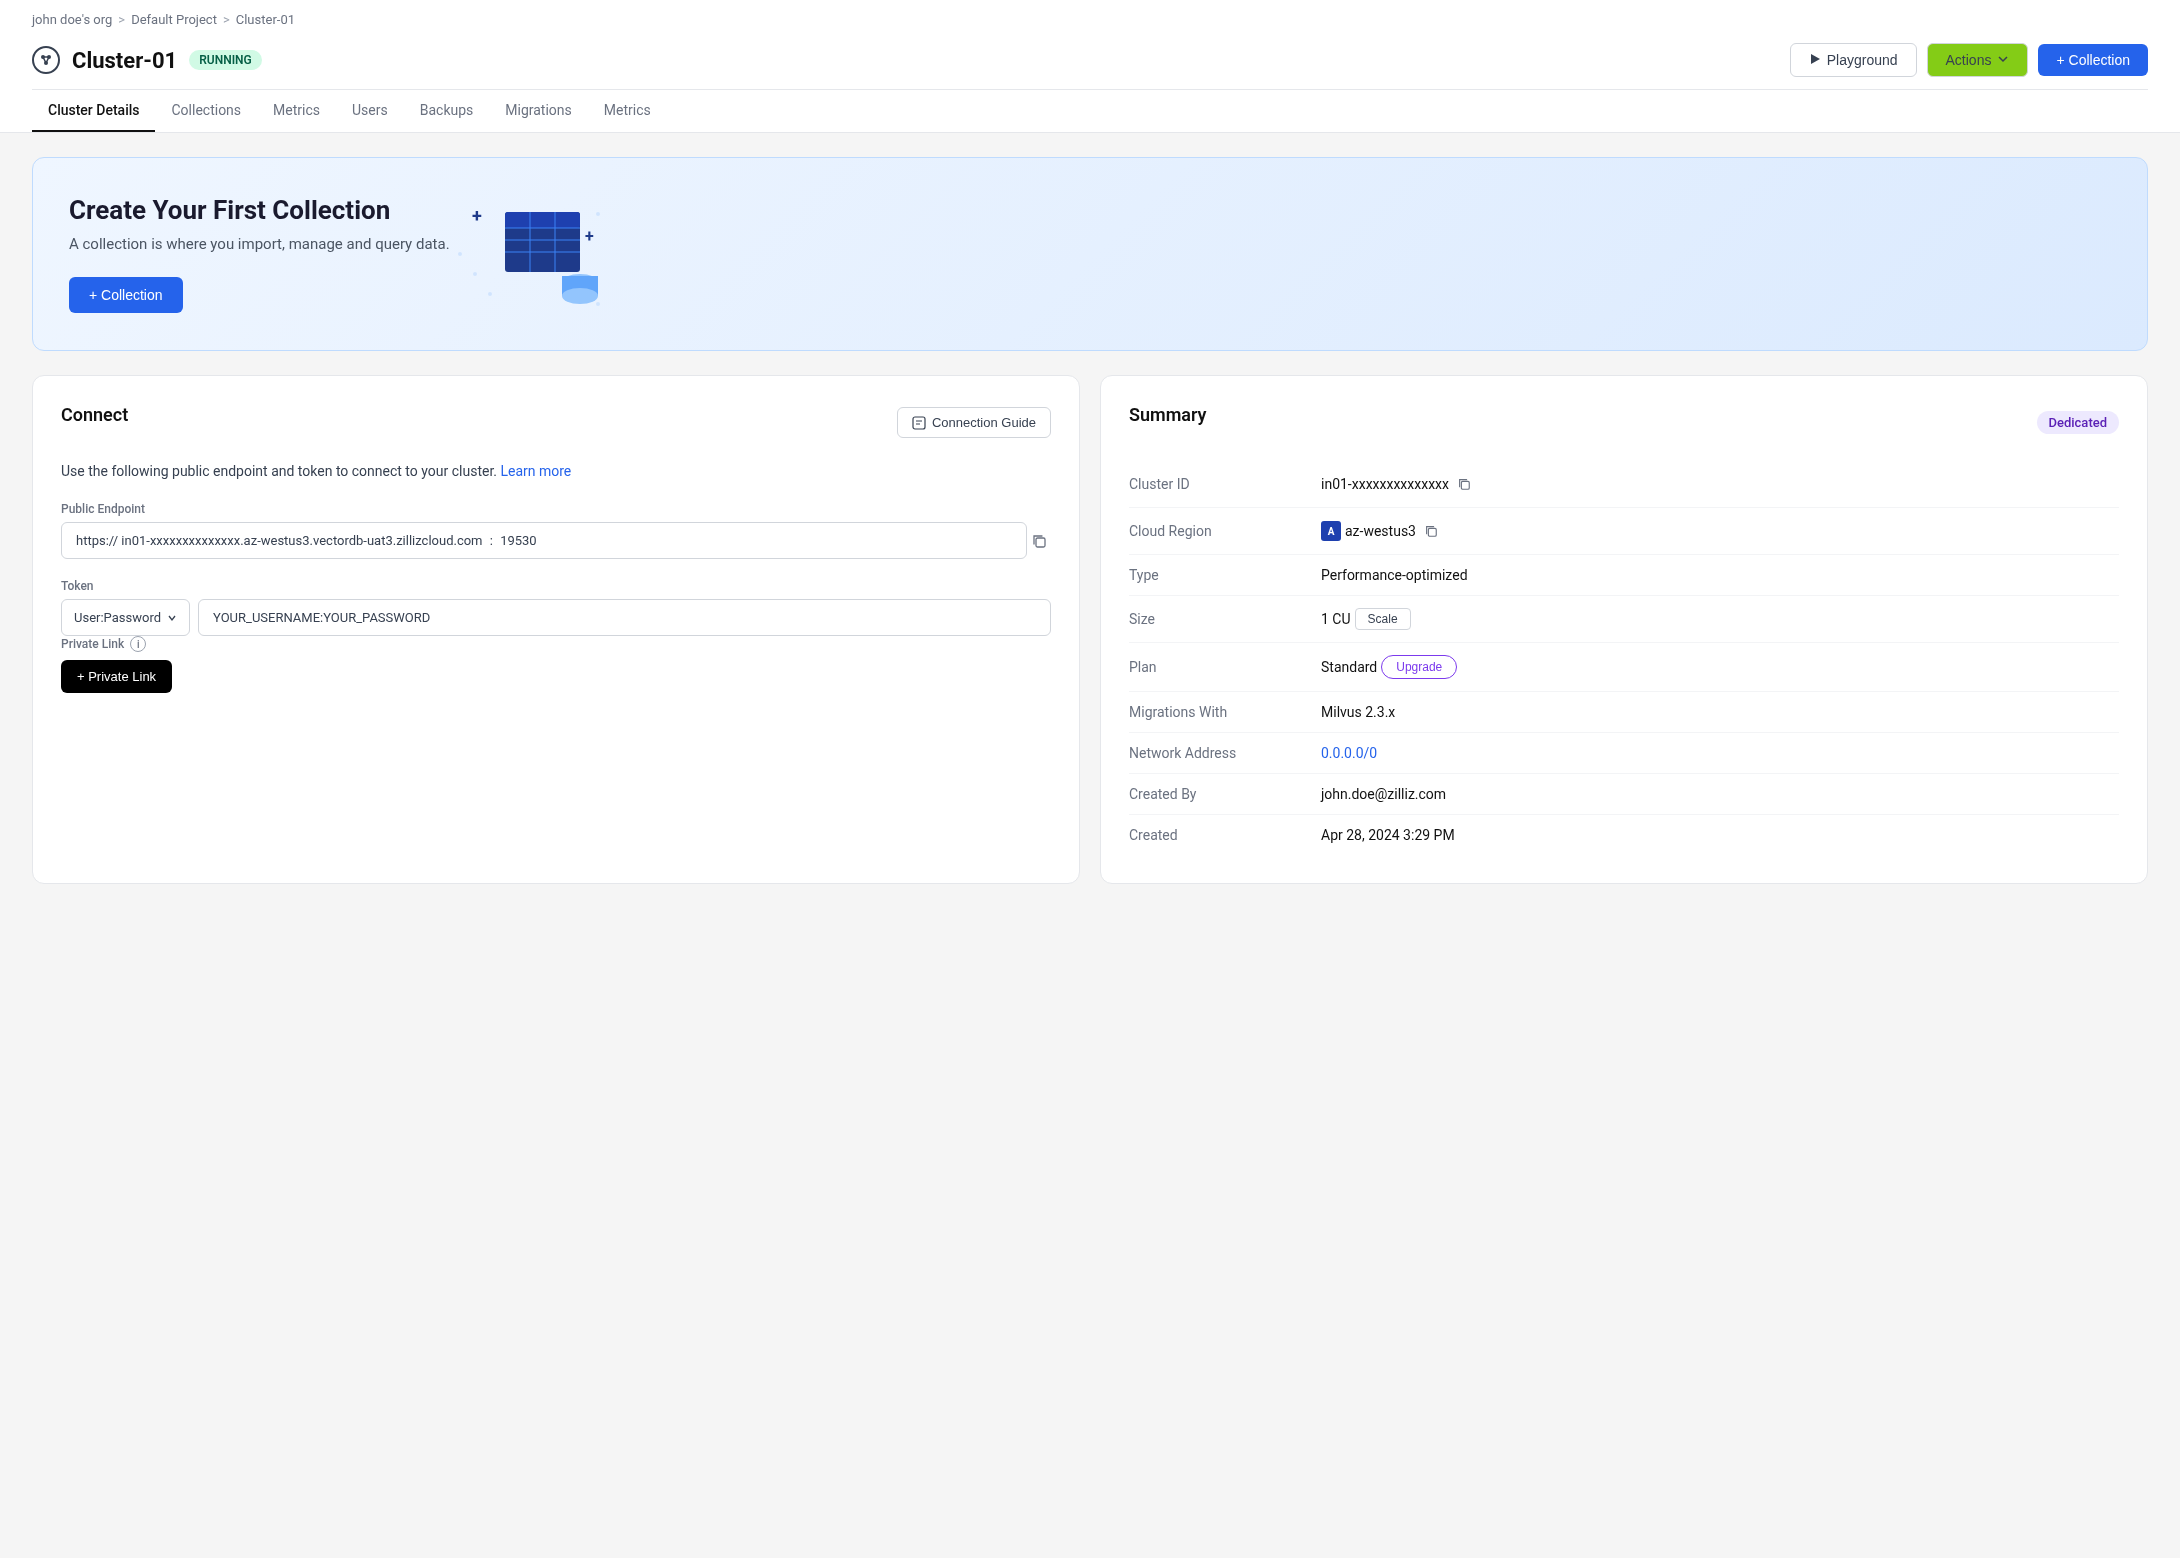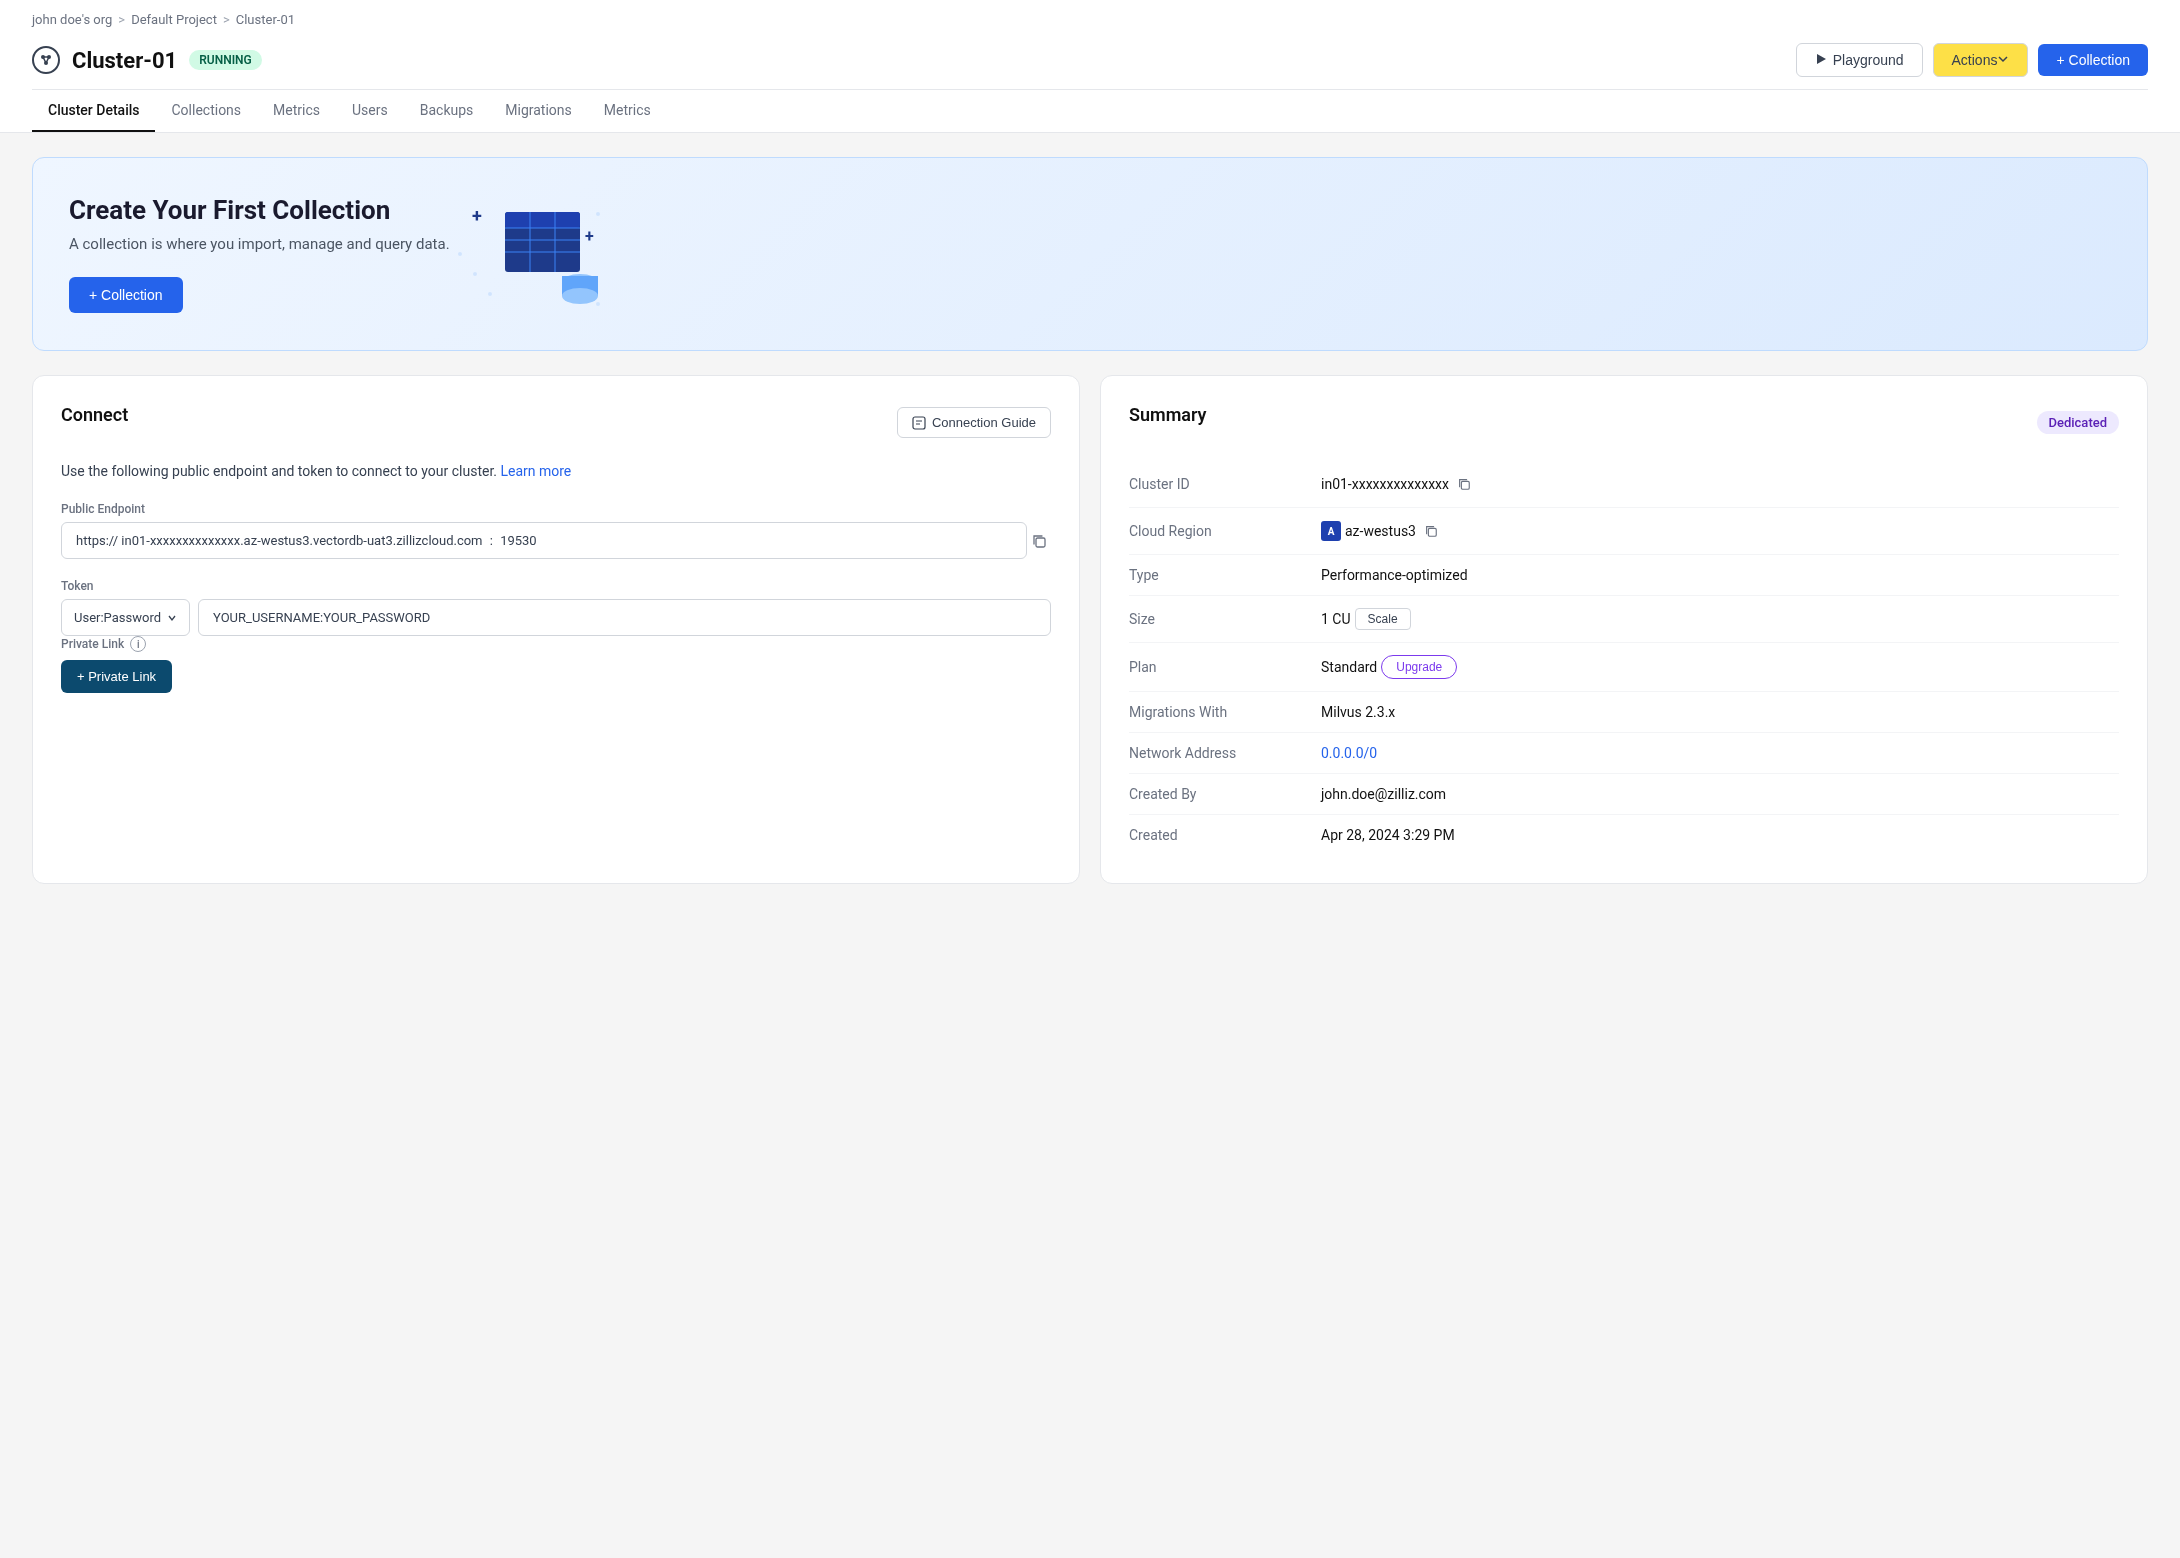--- a/index.html
+++ b/index.html
@@ -12,21 +12,21 @@
     .breadcrumb .sep { color: #9ca3af; }
 
     .cluster-header { display: flex; align-items: center; justify-content: space-between; padding: 8px 0 12px; }
     .cluster-title { display: flex; align-items: center; gap: 12px; }
     .cluster-icon { width: 28px; height: 28px; border: 2px solid #374151; border-radius: 50%; display: flex; align-items: center; justify-content: center; font-size: 12px; }
     .cluster-name { font-size: 22px; font-weight: 700; color: #111; }
     .running-badge { background: #d1fae5; color: #065f46; padding: 3px 10px; border-radius: 12px; font-size: 12px; font-weight: 600; }
 
     .header-actions { display: flex; align-items: center; gap: 10px; }
     .btn-playground { display: flex; align-items: center; gap: 6px; border: 1px solid #d1d5db; background: #fff; padding: 8px 18px; border-radius: 6px; cursor: pointer; font-size: 14px; color: #374151; font-weight: 500; }
-    .btn-actions { display: flex; align-items: center; border: 1px solid #d1d5db; background: #fde047; padding: 8px 18px; border-radius: 6px; cursor: pointer; font-size: 14px; color: #374151; font-weight: 500; }
+    .btn-actions { display: flex; align-items: center; gap: 6px; border: 1px solid #d1d5db; background: #84cc16; padding: 8px 18px; border-radius: 6px; cursor: pointer; font-size: 14px; color: #374151; font-weight: 500; }
     .btn-collection-primary { display: flex; align-items: center; gap: 6px; background: #2563eb; color: #fff; border: none; padding: 8px 18px; border-radius: 6px; cursor: pointer; font-size: 14px; font-weight: 500; }
 
     .nav-tabs { display: flex; gap: 0; border-top: 1px solid #e5e7eb; }
     .nav-tab { padding: 12px 16px; font-size: 14px; color: #6b7280; cursor: pointer; border-bottom: 2px solid transparent; white-space: nowrap; }
     .nav-tab.active { color: #111; border-bottom: 2px solid #111; font-weight: 500; }
 
     .page-content { padding: 24px 32px; }
 
     .create-banner { background: linear-gradient(135deg, #eff6ff 0%, #dbeafe 100%); border: 1px solid #bfdbfe; border-radius: 12px; padding: 36px 36px; margin-bottom: 24px; position: relative; overflow: hidden; display: flex; align-items: center; justify-content: flex-start; }
     .banner-content {}
@@ -55,21 +55,21 @@
     .endpoint-row { display: flex; align-items: center; gap: 0; margin-bottom: 20px; }
     .endpoint-input { flex: 1; border: 1px solid #d1d5db; border-radius: 6px; padding: 10px 14px; font-size: 13px; color: #374151; background: #fff; display: flex; align-items: center; justify-content: space-between; }
     .endpoint-text { color: #374151; font-size: 13px; }
     .copy-btn { background: none; border: none; cursor: pointer; color: #6b7280; padding: 4px; display: flex; align-items: center; }
 
     .token-row { display: flex; align-items: center; gap: 8px; }
     .token-select { border: 1px solid #d1d5db; border-radius: 6px; padding: 10px 12px; font-size: 13px; color: #374151; background: #fff; display: flex; align-items: center; gap: 6px; white-space: nowrap; cursor: pointer; }
 
     .private-link-label { font-size: 12px; color: #6b7280; font-weight: 500; margin-bottom: 8px; display: flex; align-items: center; gap: 6px; }
     .info-icon { width: 16px; height: 16px; border-radius: 50%; border: 1px solid #9ca3af; display: inline-flex; align-items: center; justify-content: center; font-size: 10px; color: #6b7280; cursor: pointer; }
-    .btn-private-link { display: flex; align-items: center; gap: 6px; background: #0c4a6e; color: #fff; border: none; padding: 9px 16px; border-radius: 6px; cursor: pointer; font-size: 13px; font-weight: 500; }
+    .btn-private-link { display: flex; align-items: center; gap: 6px; background: #000000; color: #fff; border: none; padding: 9px 16px; border-radius: 6px; cursor: pointer; font-size: 13px; font-weight: 500; }
 
     
     .summary-badge { background: #ede9fe; color: #5b21b6; padding: 4px 12px; border-radius: 12px; font-size: 13px; font-weight: 500; }
     .summary-row { display: flex; align-items: center; padding: 12px 0; border-bottom: 1px solid #f3f4f6; }
     .summary-row:last-child { border-bottom: none; }
     .summary-key { color: #6b7280; font-size: 14px; width: 160px; flex-shrink: 0; }
     .summary-val { color: #111; font-size: 14px; display: flex; align-items: center; gap: 4px; margin-left: 32px; }
     .summary-val a { color: #2563eb; text-decoration: none; }
 
     .scale-btn { border: 1px solid #d1d5db; background: #fff; padding: 3px 12px; border-radius: 4px; font-size: 12px; cursor: pointer; color: #374151; }

